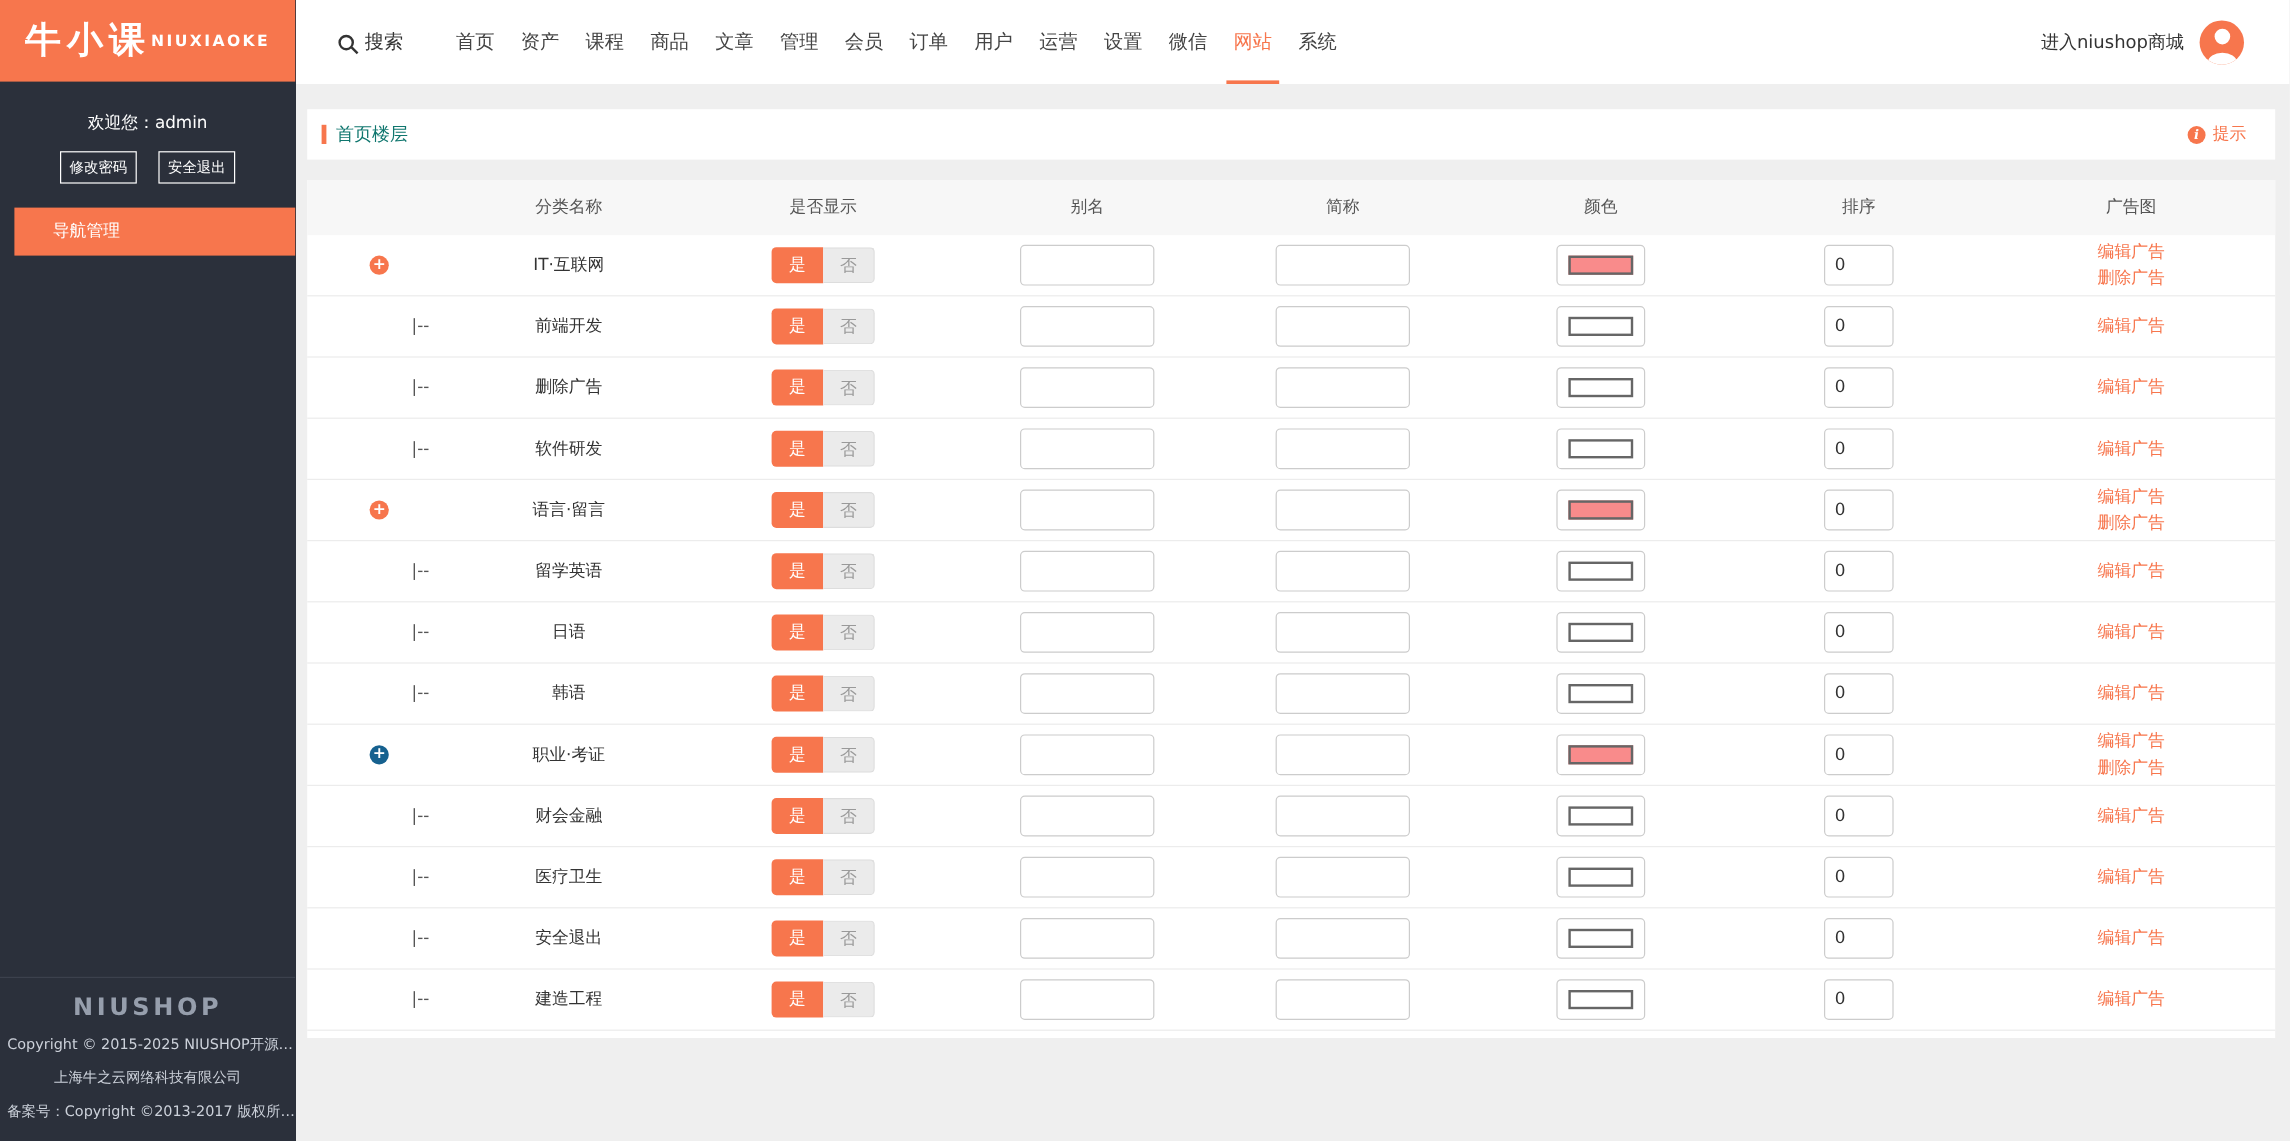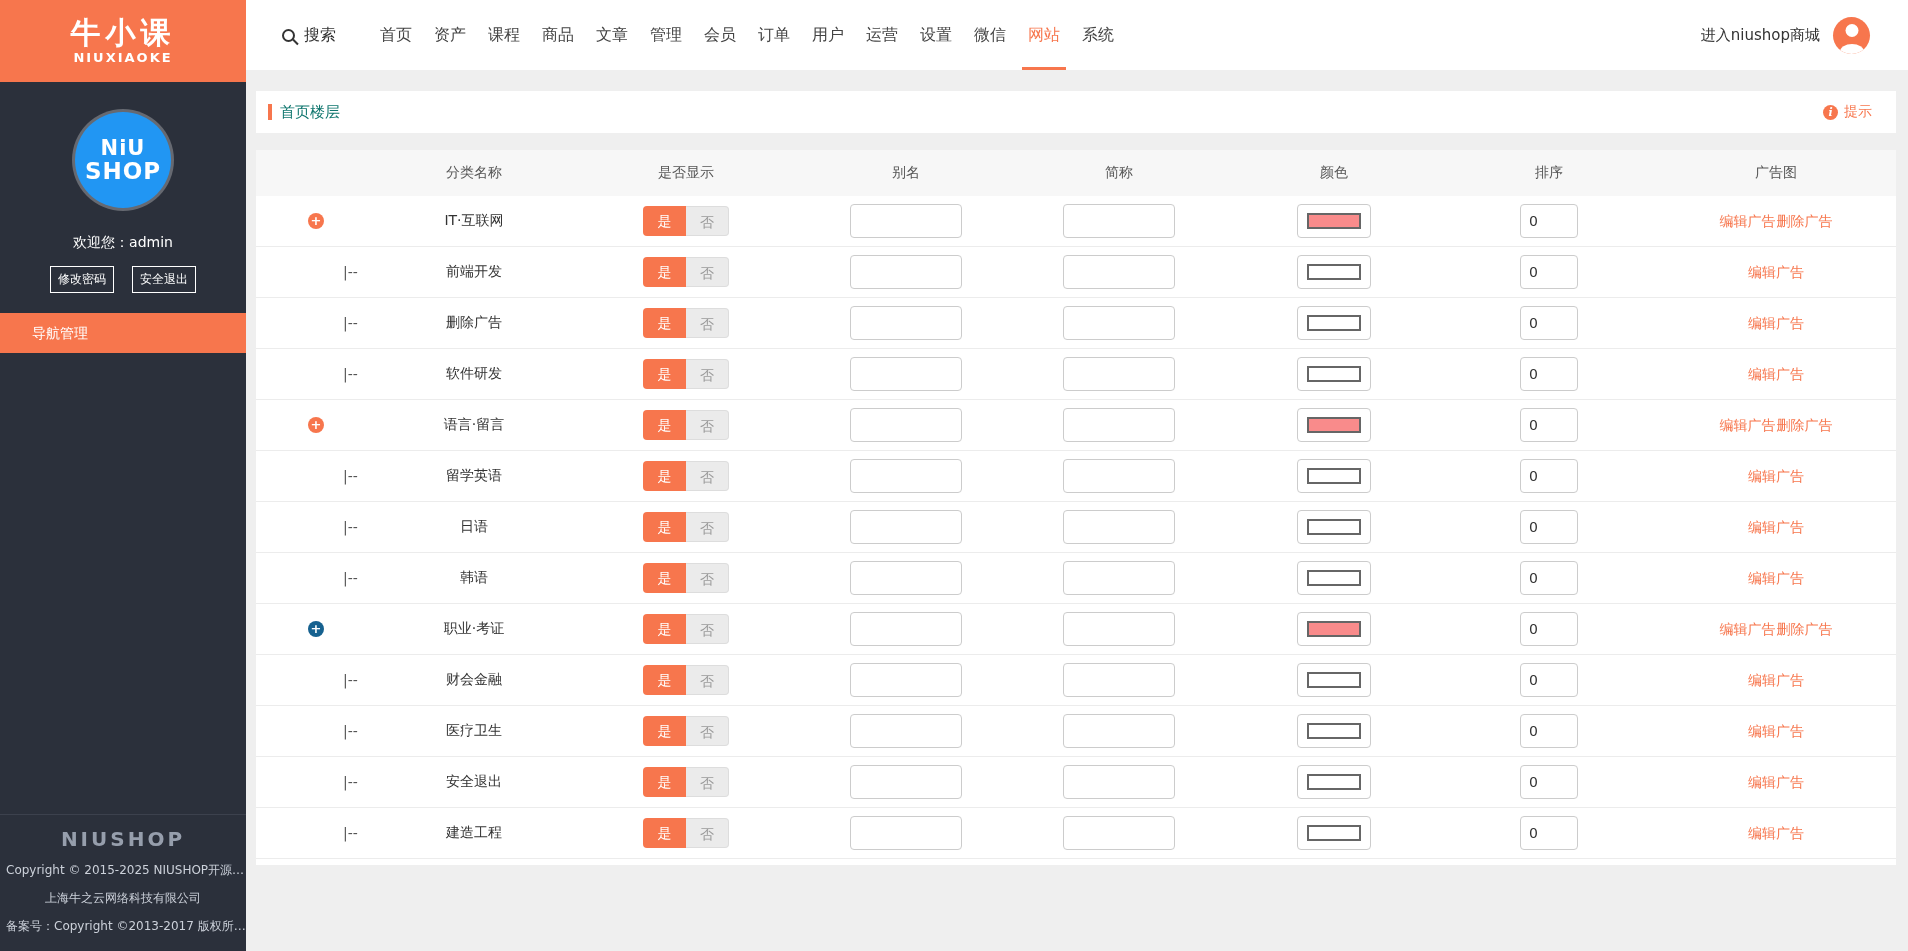--- a/index.html
+++ b/index.html
@@ -1,34 +1,34 @@
 <!DOCTYPE html>
 <html><head>
 <meta charset="utf-8">
 <style>
   * { margin:0; padding:0; box-sizing:border-box; }
   html,body { width:1908px; height:951px; overflow:hidden;
     font-family:"DejaVu Sans","Liberation Sans",sans-serif; background:#efefef; }
 
   
   .sidebar { position:fixed; left:0; top:0; width:246px; height:951px; background:#2b303b; z-index:5; }
-  .logo-block { height:82px; background:#f7764d; display:flex; flex-direction:column;
+  .logo-block { height:68px; background:#f7764d; display:flex; flex-direction:row;
     align-items:center; justify-content:center; color:#fff; }
   .logo-title { font-size:30px; font-weight:bold; letter-spacing:5px; line-height:1.05; }
   .logo-sub { font-size:13px; font-weight:bold; letter-spacing:2px; margin-top:1px; }
   .shop-logo { width:96px; height:96px; border-radius:50%; background:#2196f3; margin:30px auto 0;
     display:flex; flex-direction:column; align-items:center; justify-content:center; color:#fff;
     box-shadow:0 0 0 3px rgba(255,255,255,.28); }
   .shop-logo .l1 { font-size:21px; font-weight:bold; letter-spacing:1px; }
   .shop-logo .l2 { font-size:23px; font-weight:bold; letter-spacing:1px; margin-top:-2px; }
   .welcome { margin-top:26px; text-align:center; color:#fff; font-size:14px; }
   .side-btns { margin-top:14px; display:flex; justify-content:center; gap:18px; }
   .side-btn { background:transparent; border:1px solid #fff; color:#fff; font-size:12px;
     padding:4px 7px; cursor:pointer; font-family:inherit; }
-  .side-menu { margin-top:20px; }
+  .side-menu { margin-top:20px;padding-left:12px; }
   .menu-item { height:40px; line-height:40px; padding-left:32px; color:#fff; font-size:14px; cursor:pointer; }
   .menu-item.active { background:#f7764d; }
   .side-footer { position:absolute; bottom:0; left:0; width:100%; border-top:1px solid #3c414d;
     padding:12px 0 16px; text-align:center; }
   .side-footer .brand { color:#969eac; font-size:20px; letter-spacing:3px; font-weight:bold; }
   .side-footer .line { color:#ccd1da; font-size:12px; margin-top:11px; padding:0 6px; white-space:nowrap; }
 
   
   .topbar { margin-left:246px; height:70px; background:#fff; display:flex; align-items:center;
     padding:0 38px 0 36px; }
@@ -79,34 +79,30 @@
   .td-name { font-size:14px; color:#333; }
   .tg { width:43px; height:30px; line-height:30px; text-align:center; font-size:14px; cursor:pointer; }
   .tg.yes { background:#f7764d; color:#fff; border-radius:4px 0 0 4px; }
   .tg.no { background:#ebebeb; color:#999; border:1px solid #ddd; border-left:none; border-radius:0 4px 4px 0; }
   .txt { width:112px; height:34px; border:1px solid #ccc; border-radius:4px; background:#fff;
     font-size:14px; color:#333; padding:0 8px; font-family:inherit; outline:none; }
   .txt.sort { width:58px; }
   .color-box { width:74px; height:34px; border:1px solid #ccc; border-radius:4px; background:#fff;
     display:flex; align-items:center; justify-content:center; cursor:pointer; }
   .swatch { width:54px; height:16px; border:2px solid #666; background:#fff; }
-  .td-ads { flex-direction:row; gap:1px; }
+  .td-ads { flex-direction:column; gap:1px; }
   .lnk { color:#f7764d; font-size:14px; line-height:21px; cursor:pointer; text-decoration:none; }
 </style>
 </head>
 <body>
 
 <aside class="sidebar">
   <div class="logo-block">
     <div class="logo-title">牛小课</div>
     <div class="logo-sub">NIUXIAOKE</div>
-  </div>
-  <div class="shop-logo">
-    <div class="l1">NiU</div>
-    <div class="l2">SHOP</div>
   </div>
   <div class="welcome">欢迎您：admin</div>
   <div class="side-btns">
     <button class="side-btn">修改密码</button>
     <button class="side-btn">安全退出</button>
   </div>
   <nav class="side-menu">
       <div class="menu-item active">导航管理</div>
     </nav>
   <div class="side-footer">

